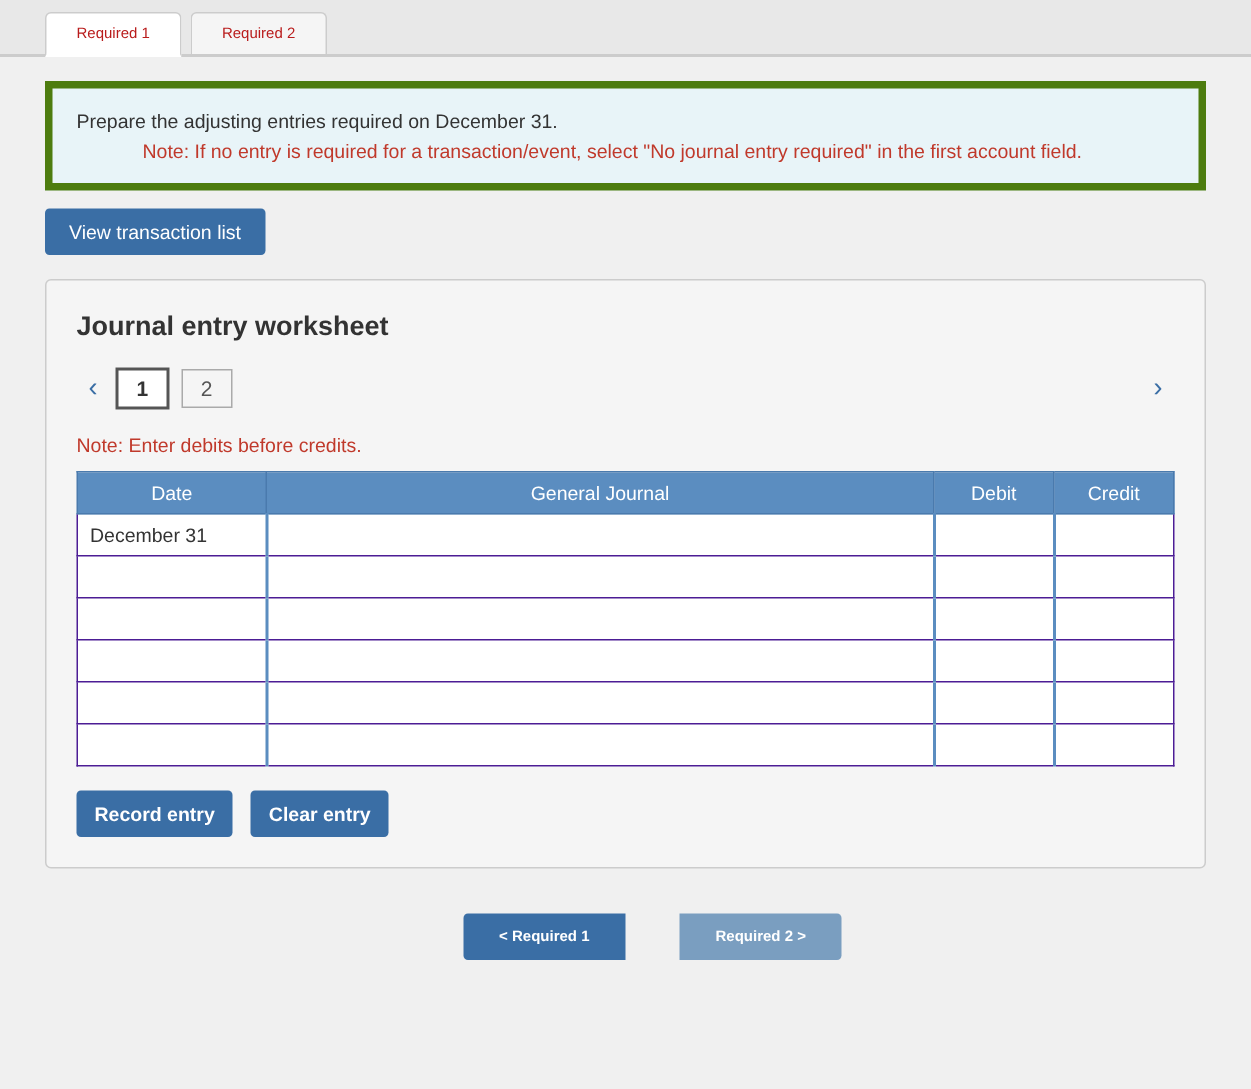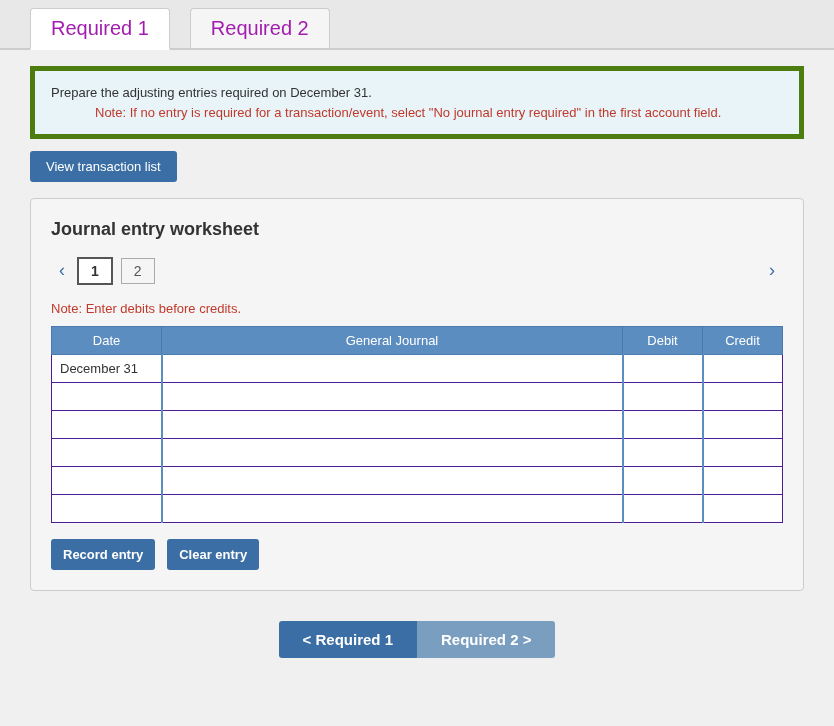--- a/index.html
+++ b/index.html
@@ -27,23 +27,23 @@
       padding-top: 8px;
     }
 
     .top-tab {
       padding: 8px 20px;
       cursor: pointer;
       border: 1px solid #ccc;
       border-bottom: none;
       background: #f5f5f5;
       border-radius: 4px 4px 0 0;
-      margin-right: 20px;
-      font-size: 20px;
-      color: #a21caf;
+      margin-right: 6px;
+      font-size: 10px;
+      color: #b91c1c;
     }
 
     .top-tab.active {
       background: #fff;
       border-bottom: 2px solid #fff;
       margin-bottom: -2px;
       font-weight: normal;
     }
 
     
@@ -157,21 +157,21 @@
       background: #5b8dc0;
       color: #fff;
       padding: 6px 8px;
       text-align: center;
       border: 1px solid #4a7aad;
       font-size: 13px;
       font-weight: normal;
     }
 
     .journal-table thead th.date-col {
-      width: 110px;
+      width: 126px;
       text-align: center;
     }
 
     .journal-table thead th.journal-col {
       text-align: center;
     }
 
     .journal-table thead th.num-col {
       width: 80px;
       text-align: center;
@@ -243,26 +243,27 @@
       margin-top: 30px;
       gap: 0;
     }
 
     .bottom-nav-btn {
       background: #3a6ea5;
       color: #fff;
       border: none;
       padding: 10px 24px;
       cursor: pointer;
-      font-size: 15px;
+      font-size: 10px;
       font-weight: bold;
       display: flex;
       align-items: center;
       gap: 6px;
       border-radius: 3px 0 0 3px;
+      margin-left: 36px;
     }
 
     .bottom-nav-btn.right {
       border-radius: 0 3px 3px 0;
       background: #7a9ec0;
     }
   </style>
 </head>
 <body>
 

